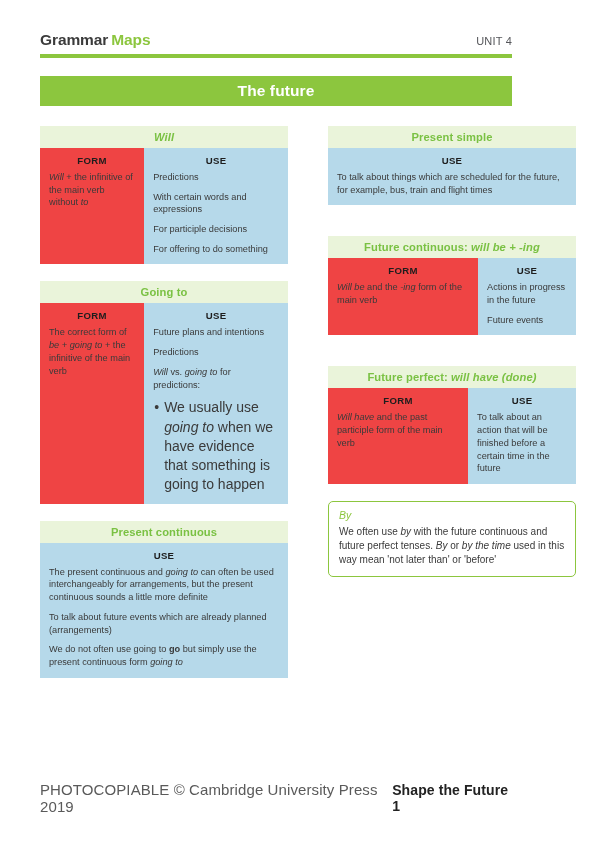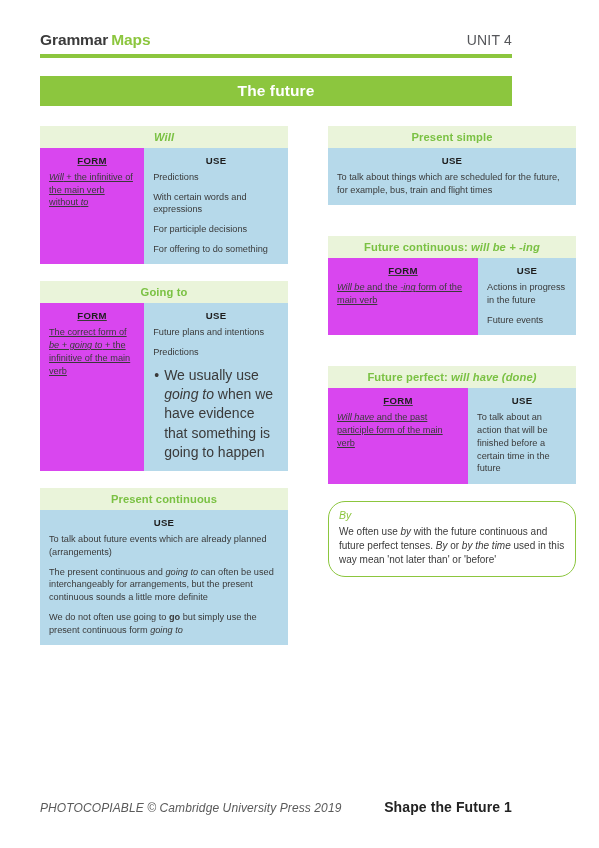--- a/index.html
+++ b/index.html
@@ -32,21 +32,21 @@
     justify-content: space-between;
   }
   .brand {
     font-size: 15.5px;
     font-weight: bold;
     letter-spacing: -0.1px;
   }
   .brand .word1 { color: #3b3b3b; }
   .brand .word2 { color: #8cc63e; margin-left: 3px; }
   .unit {
-    font-size: 14px;
+    font-size: 11px;
     color: #55565a;
     letter-spacing: 0.2px;
   }
   .header-rule {
     margin-top: 5px;
     height: 4px;
     background: #8cc63e;
     width: 100%;
   }
 
@@ -87,21 +87,21 @@
   .card-head .ht {
     color: #7ac143;
     font-size: 11.2px;
     font-weight: bold;
     letter-spacing: 0.1px;
   }
   .card-head .ht em { font-style: italic; }
 
   .card-body { display: flex; align-items: stretch; }
   .pane { box-sizing: border-box; padding: 7px 9px 9px 9px; }
-  .pane.form { background: #d946ef; text-decoration: underline; }
+  .pane.form { background: #ef4444; }
   .pane.use  { background: #b6d9ea; }
   .pane.full { background: #b6d9ea; width: 100%; }
 
   .pane-label {
     text-align: center;
     font-size: 9.6px;
     font-weight: bold;
     color: #1d1d1d;
     letter-spacing: 0.3px;
     margin-bottom: 5px;
@@ -140,21 +140,21 @@
   .w-use-40  { width: 39.5%; }
   .w-form-56 { width: 56.5%; }
   .w-use-44  { width: 43.5%; }
 
   
   .spacer-14 { height: 14px; }
 
   
   .note-box {
     border: 1.4px solid #8cc63e;
-    border-radius: 17px;
+    border-radius: 5px;
     padding: 7px 10px 9px 10px;
     box-sizing: border-box;
   }
   .note-title {
     color: #8cc63e;
     font-size: 10.5px;
     font-style: italic;
     margin-bottom: 4px;
   }
   .note-box p {
@@ -169,24 +169,23 @@
   .footer {
     position: absolute;
     left: 40px;
     right: 40px;
     bottom: 33px;
     display: flex;
     align-items: baseline;
     justify-content: space-between;
   }
   .footer .left {
-    font-size: 12px;
+    font-size: 15px;
     color: #5a5a5a;
     letter-spacing: 0.1px;
-    font-style: italic;
   }
   .footer .right {
     font-size: 14px;
     color: #222222;
     font-weight: bold;
     letter-spacing: 0.1px;
   }
 </style>
 </head>
 <body>
@@ -234,36 +233,37 @@
         </div>
         <div class="card-body">
           <div class="pane form w-form-42">
             <div class="pane-label">FORM</div>
             <p>The correct form of <em>be + going to</em> + the infinitive of the main verb</p>
           </div>
           <div class="pane use w-use-58">
             <div class="pane-label">USE</div>
             <p>Future plans and intentions</p>
             <p>Predictions</p>
+            <p><em>Will</em> vs. <em>going to</em> for predictions:</p>
             <ul>
               <li>We usually use <em>going to</em> when we have evidence that something is going to happen</li>
             </ul>
           </div>
         </div>
       </div>
 
       <div class="card">
         <div class="card-head">
           <span class="ht">Present continuous</span>
         </div>
         <div class="card-body">
           <div class="pane full">
             <div class="pane-label">USE</div>
+            <p>The present continuous and <em>going to</em> can often be used interchangeably for arrangements, but the present continuous sounds a little more definite</p>
             <p>To talk about future events which are already planned (arrangements)</p>
-            <p>The present continuous and <em>going to</em> can often be used interchangeably for arrangements, but the present continuous sounds a little more definite</p>
             <p>We do not often use going to <b>go</b> but simply use the present continuous form <em>going to</em></p>
           </div>
         </div>
       </div>
 
     </div>
 
     <div class="col">
 
       <div class="card">

